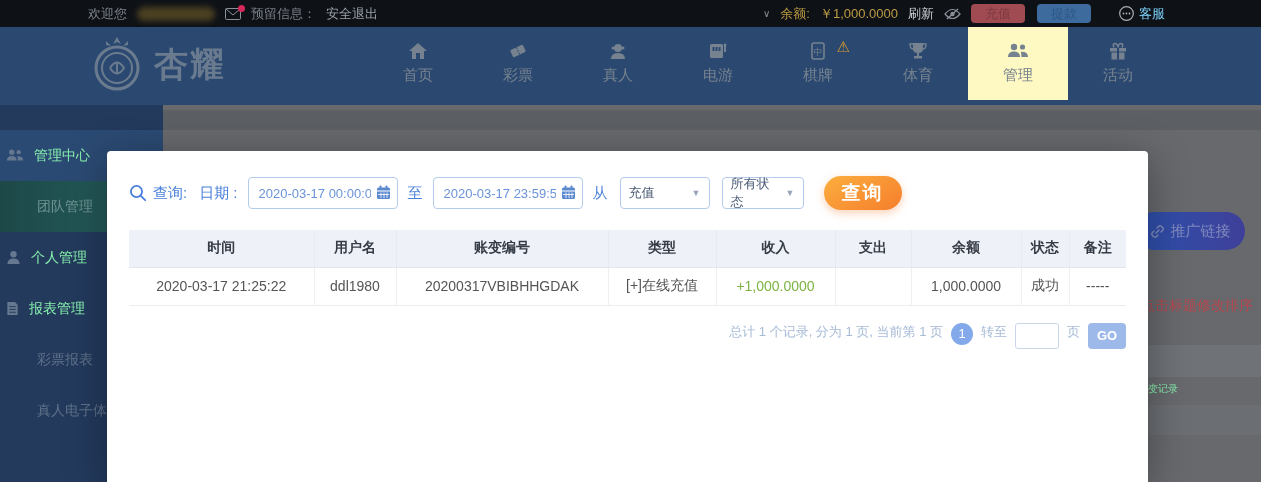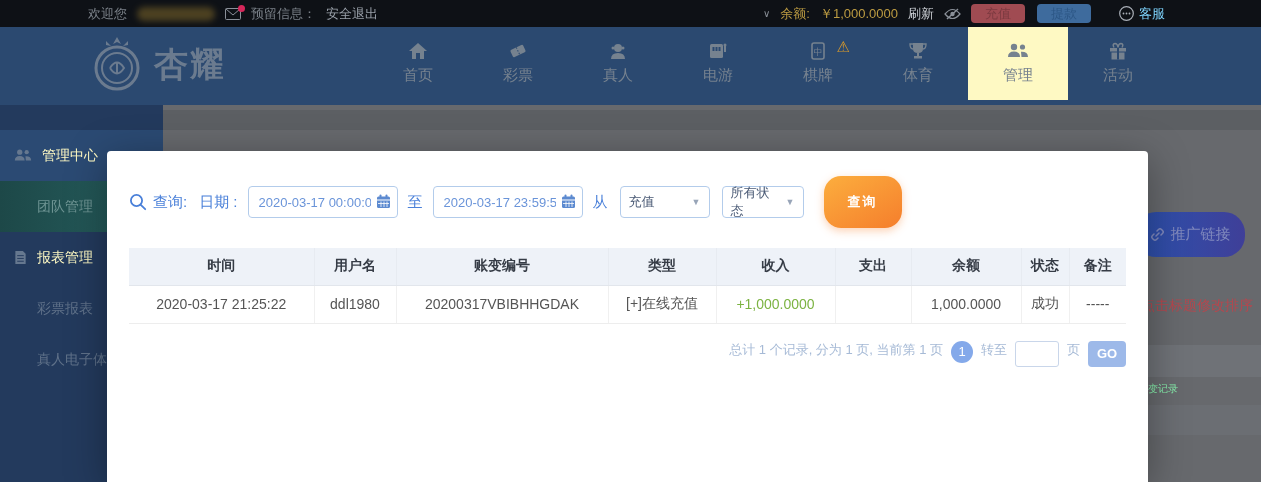--- a/index.html
+++ b/index.html
@@ -29,32 +29,32 @@
   .logo { position:absolute; left:88px; top:8px; display:flex; align-items:center; gap:8px; color:#6b7b8f; }
   .logo-text { font-size:34px; font-weight:bold; letter-spacing:2px; }
   .nav-items { position:absolute; left:368px; top:0; width:800px; height:73px; display:flex; }
   .nav-item { width:100px; height:73px; display:flex; flex-direction:column; align-items:center; justify-content:center;
               gap:6px; color:#76828f; font-size:15px; cursor:pointer; position:relative; }
   .nav-item.active { background:#fef9c3; }
   .nav-badge { position:absolute; top:12px; right:18px; color:#d99a2b; font-size:15px; line-height:1; }
 
   
   .sidebar { position:absolute; top:105px; left:0; bottom:0; width:163px; background:#233a5d; overflow:hidden; }
-  .side-item { height:51px; display:flex; align-items:center; gap:10px; padding-left:14px;
-               font-size:14px; color:#fef9c3; cursor:pointer; white-space:nowrap; }
+  .side-item { height:51px; display:flex; align-items:center; gap:10px; padding-left:6px;
+               font-size:14px; color:#86efac; cursor:pointer; white-space:nowrap; }
   .side-item.first { margin-top:25px; background:#2b4a73; }
   .side-item.team { background:linear-gradient(90deg,#1d4848,#276161); color:#6f9594; padding-left:37px; }
   .side-item.sub { padding-left:37px; color:#5f7189; }
 
   
   .page-content { position:absolute; top:105px; left:163px; right:0; bottom:0; background:#67696d; overflow:hidden; }
   .toolbar-strip { position:absolute; top:5px; left:0; right:0; height:20px; background:#5c5f63; }
   .band1 { position:absolute; top:240px; left:0; right:0; height:32px; background:#6f7277; }
   .band2 { position:absolute; top:300px; left:0; right:0; height:30px; background:#6b6e73; }
-  .promo-btn { position:absolute; top:107px; left:972px; width:110px; height:45px; border-radius:21px;
+  .promo-btn { position:absolute; top:107px; left:972px; width:110px; height:38px; border-radius:21px;
                background:linear-gradient(90deg,#2c52ae,#3f3f98); color:#8089bd; font-size:15px;
                display:flex; align-items:center; justify-content:center; gap:6px; cursor:pointer; }
   .sort-hint { position:absolute; top:192px; left:978px; color:#b5474e; font-size:14px; white-space:nowrap; }
   .partial-link { position:absolute; top:277px; left:985px; color:#86efac; font-size:10px; cursor:pointer; white-space:nowrap; }
 
   
   .modal { position:absolute; left:107px; top:151px; width:1041px; height:331px; background:#ffffff;
            border-radius:4px 4px 0 0; box-shadow:0 8px 40px rgba(0,0,0,.35); overflow:hidden; }
   .modal-header { height:42px; background:linear-gradient(90deg,#5787ea,#68cef8); position:relative; }
   .modal-title { text-align:center; line-height:42px; color:#ffffff; font-size:17px; letter-spacing:1px; }
@@ -69,22 +69,22 @@
   .date-input input { width:100%; height:100%; border:1px solid #b3cceb; border-radius:4px;
                       color:#6a94d9; font-size:13px; padding:0 26px 0 10px; outline:none;
                       font-family:"Liberation Sans","DejaVu Sans",sans-serif; }
   .cal-ico { position:absolute; right:7px; top:8px; }
   .fake-select { height:32px; border:1px solid #b3cceb; border-radius:4px; display:flex; align-items:center;
                  justify-content:space-between; padding:0 8px; color:#4a5a75; font-size:13px;
                  cursor:pointer; margin:0 6px; background:#fff; }
   .sel-type { width:90px; }
   .sel-status { width:82px; }
   .sel-arrow { color:#98a5b8; font-size:9px; margin-left:6px; }
-  .search-btn { width:78px; height:52px; border:none; border-radius:17px; margin-left:14px;
-                background:linear-gradient(150deg,#fcae3e,#f57e2c); color:#ffffff; font-size:13px;
+  .search-btn { width:78px; height:34px; border:none; border-radius:17px; margin-left:14px;
+                background:linear-gradient(150deg,#fcae3e,#f57e2c); color:#ffffff; font-size:19px;
                 font-weight:bold; letter-spacing:2px; cursor:pointer;
                 box-shadow:0 3px 8px rgba(245,126,44,.35); }
 
   
   .acct-table { width:100%; margin-top:20px; border-collapse:collapse; table-layout:fixed; font-size:14px; }
   .acct-table th { background:#eef2f8; color:#363c46; font-weight:bold; height:37px;
                    border-right:1px solid #e7ebf1; border-bottom:1px solid #e2e6ec; }
   .acct-table th:last-child { border-right:none; }
   .acct-table td { height:38px; text-align:center; color:#555555;
                    border-right:1px solid #f0f0f0; border-bottom:1px solid #ededed; }
@@ -238,20 +238,27 @@
       <svg width="18" height="15" viewBox="0 0 22 18">
           <circle cx="7" cy="5" r="3.2" fill="#66788f"></circle>
           <path d="M1 15 Q1 9.5 7 9.5 Q13 9.5 13 15 Z" fill="#66788f"></path>
           <circle cx="15.5" cy="5" r="2.6" fill="#66788f"></circle>
           <path d="M14 9.8 Q21 9.5 21 15 H14.5" fill="#66788f"></path>
         </svg>
       <span>管理中心</span>
     </div>
     <div class="side-item team">
       <span>团队管理</span>
+    </div>
+    <div class="side-item">
+      <svg width="15" height="15" viewBox="0 0 16 16">
+          <circle cx="8" cy="4.5" r="3.4" fill="#66788f"></circle>
+          <path d="M1.5 15 Q1.5 9 8 9 Q14.5 9 14.5 15 Z" fill="#66788f"></path>
+        </svg>
+      <span>个人管理</span>
     </div>
     <div class="side-item">
       <svg width="13" height="15" viewBox="0 0 13 16">
           <path d="M1 1 H9 L12 4 V15 H1 Z" fill="#66788f"></path>
           <line x1="3" y1="6" x2="10" y2="6" stroke="#233a5d"></line>
           <line x1="3" y1="9" x2="10" y2="9" stroke="#233a5d"></line>
           <line x1="3" y1="12" x2="10" y2="12" stroke="#233a5d"></line>
         </svg>
       <span>报表管理</span>
     </div>

